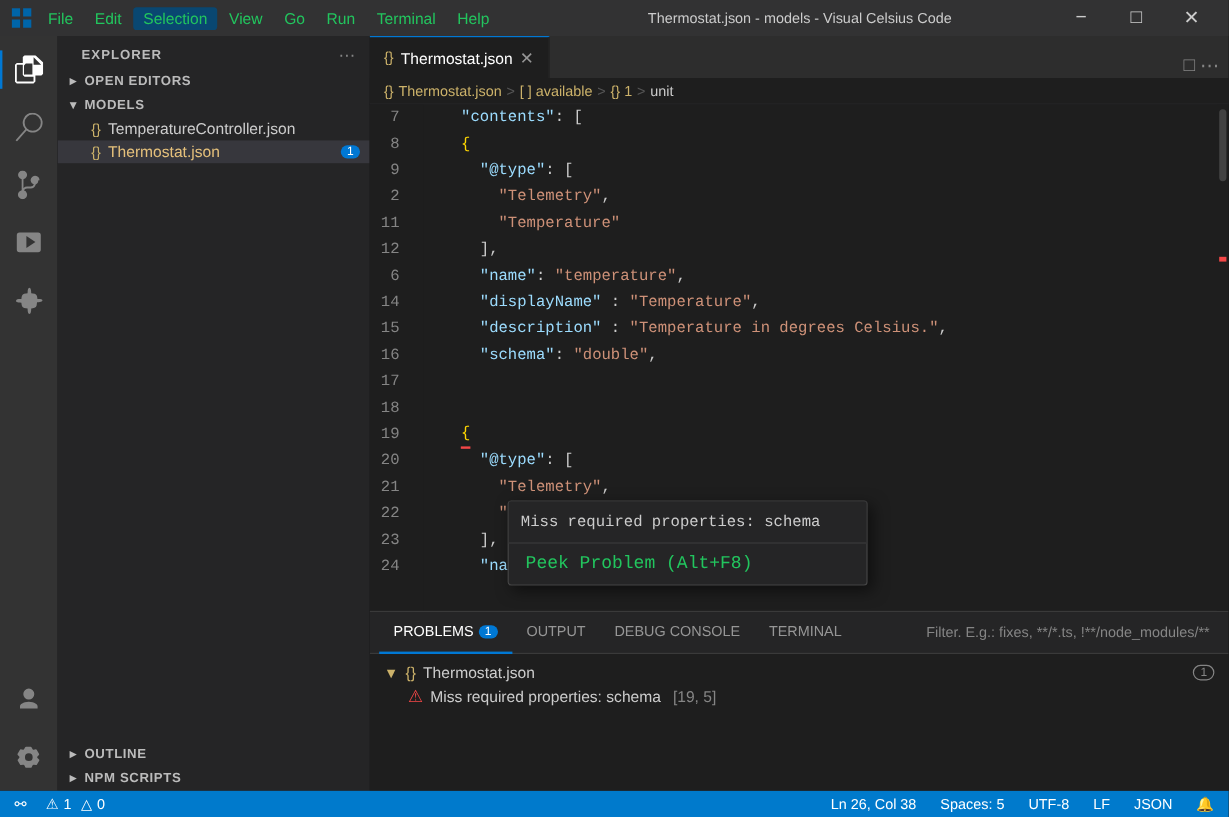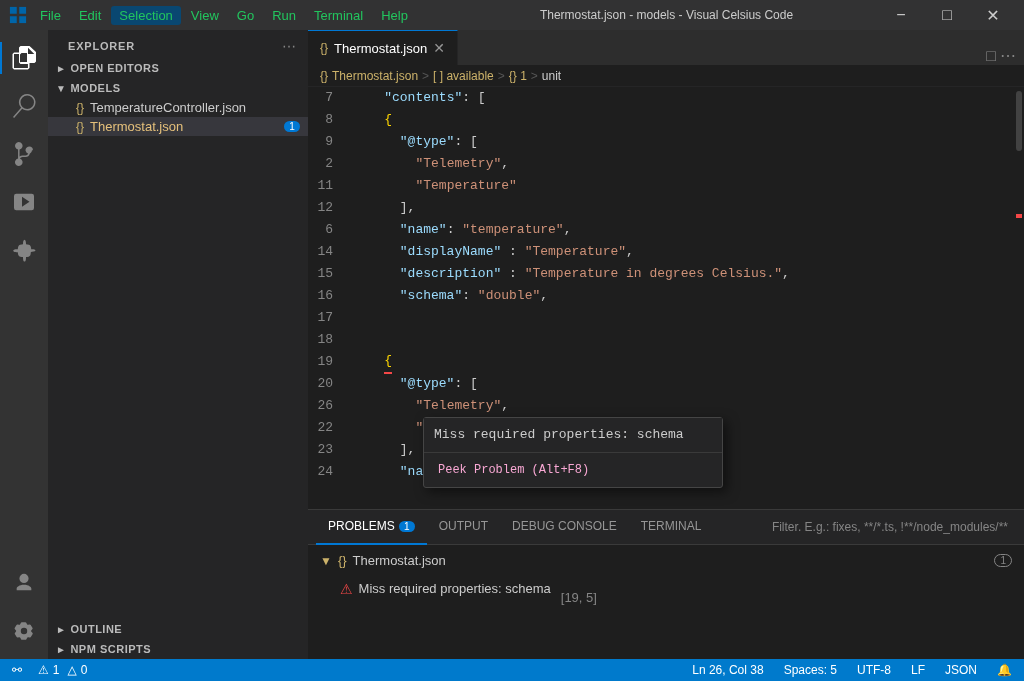--- a/index.html
+++ b/index.html
@@ -346,22 +346,22 @@
       background: #252526;
       border-bottom: 1px solid #3a3a3a;
     }
     .tooltip-actions {
       display: flex;
       align-items: center;
       padding: 4px 8px;
       gap: 8px;
     }
     .tooltip-action-btn {
-      color: #f9a8d4;
-      font-size: 12px;
+      color: #22c55e;
+      font-size: 15px;
       cursor: pointer;
       padding: 2px 6px;
       border-radius: 3px;
     }
     .tooltip-no-fix {
       color: #858585;
       font-size: 12px;
     }
 
     
@@ -439,21 +439,21 @@
     .problem-item {
       display: flex;
       align-items: center;
       gap: 6px;
       padding: 2px 8px 2px 24px;
       font-size: 13px;
       cursor: pointer;
     }
     .error-icon { color: #f44747; font-size: 14px; }
     .problem-msg { color: #cccccc; }
-    .problem-loc { color: #858585; margin-left: 4px; margin-top: 18px; }
+    .problem-loc { color: #858585; margin-left: 4px; }
 
     
     .status-bar {
       height: 22px;
       background: #007acc;
       display: flex;
       align-items: center;
       flex-shrink: 0;
       font-size: 12px;
       color: #ffffff;
@@ -642,21 +642,21 @@
           <div class="line-num">11</div>
           <div class="line-num">12</div>
           <div class="line-num">6</div>
           <div class="line-num">14</div>
           <div class="line-num">15</div>
           <div class="line-num">16</div>
           <div class="line-num">17</div>
           <div class="line-num">18</div>
           <div class="line-num">19</div>
           <div class="line-num">20</div>
-          <div class="line-num">26</div>
+          <div class="line-num">21</div>
           <div class="line-num">22</div>
           <div class="line-num">23</div>
           <div class="line-num">24</div>
         </div>
 
         <div class="code-area" style="position:relative;">
           <div class="code-line">
             <span style="color:#cccccc">    </span><span class="json-key">"contents"</span><span class="json-punct">: [</span>
           </div>
           <div class="code-line">

